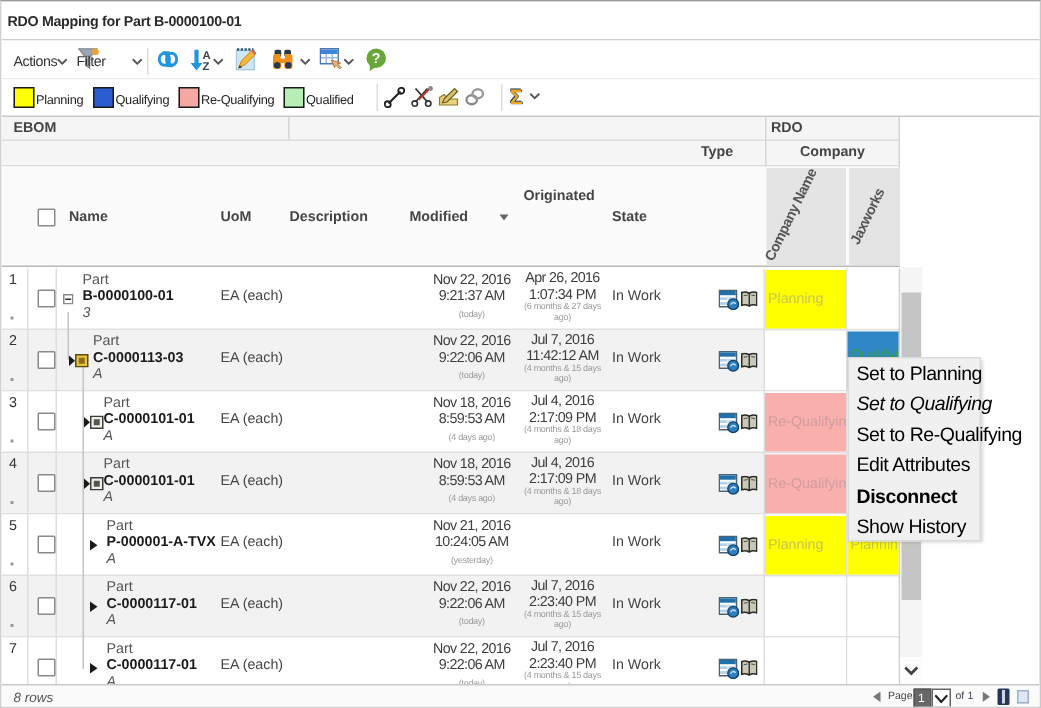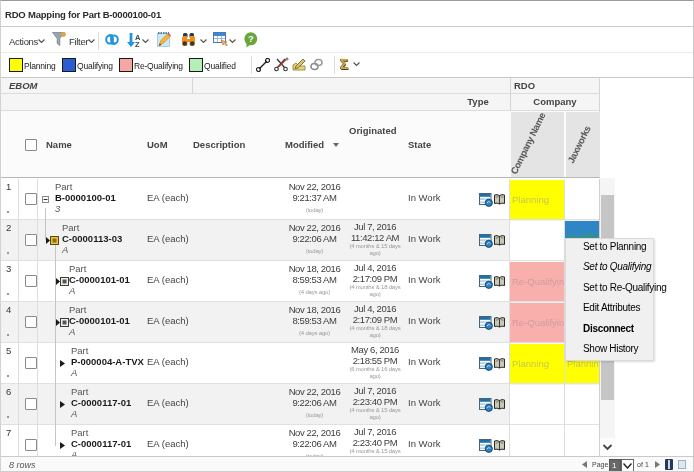--- a/index.html
+++ b/index.html
@@ -44,39 +44,39 @@
 .vline { width:1px; background:#c9c9c9; }
 .colline { width:1px; background:#dedede; }
 
 .sbtrack { left:599px; top:177px; width:15px; height:278px; background:#f5f5f5; }
 .sbthumb { left:600px; top:194px; width:13px; height:205px; background:#c5c5c5; }
 
 .footer { left:0; top:455px; width:694px; height:17px; background:#fafafa; border-top:1px solid #c9c9c9; }
 .ftext { font-size:9px; color:#555; }
 
 .menu { left:564px; top:237px; width:89px; height:123px; background:#f0f0f0; border:1px solid #dadada; box-shadow:1px 1px 2px rgba(0,0,0,0.15); z-index:50; }
-.mitem { position:absolute; left:17px; font-size:10px; letter-spacing:-0.3px; color:#000; white-space:nowrap; }
+.mitem { position:absolute; left:5px; font-size:13px; letter-spacing:-0.3px; color:#000; white-space:nowrap; }
 </style>
 </head>
 <body>
 <div class="page">
 
   <div class="abs titlebar"></div>
   <div class="abs title">RDO Mapping for Part B-0000100-01</div>
 
   <div class="abs toolbar"></div>
   <div class="abs tbtext" style="left:8px;">Actions</div>
   <svg class="abs" style="left:37px; top:38px;" width="7" height="5">
       <polyline points="0.5,0.5 3.5,3.5 6.5,0.5" fill="none" stroke="#555" stroke-width="1.2"></polyline>
     </svg>
   <svg class="abs" style="left:51px; top:30px;" width="15" height="17">
     <polygon points="0.5,1.5 12.5,1.5 7.8,7.5 7.8,14.5 5.2,12.5 5.2,7.5" fill="#9aa5ad" stroke="#7a858d" stroke-width="0.8"></polygon>
     <circle cx="11.5" cy="3.5" r="2.4" fill="#e8a33d"></circle>
   </svg>
-  <div class="abs tbtext" style="left:68px;">Filter</div>
+  <div class="abs tbtext" style="left:50px;">Filter</div>
   <svg class="abs" style="left:87px; top:38px;" width="7" height="5">
       <polyline points="0.5,0.5 3.5,3.5 6.5,0.5" fill="none" stroke="#555" stroke-width="1.2"></polyline>
     </svg>
   <div class="abs vsep" style="left:97px; top:31px; height:18px;"></div>
 
   <svg class="abs" style="left:104px; top:33px;" width="14" height="11" viewBox="0 0 14 11">
     <ellipse cx="4.6" cy="5.5" rx="3.4" ry="4" fill="none" stroke="#2196dc" stroke-width="2"></ellipse>
     <ellipse cx="9.4" cy="5.5" rx="3.4" ry="4" fill="none" stroke="#2196dc" stroke-width="2"></ellipse>
     <polygon points="3.4,0 8.4,0.4 5.4,3.8" fill="#2196dc"></polygon>
     <polygon points="10.6,11 5.6,10.6 8.6,7.2" fill="#2196dc"></polygon>
@@ -166,32 +166,32 @@
   </svg>
   <div class="abs vsep" style="left:333px; top:55px; height:18px;"></div>
   <div class="abs" style="left:339px; top:55px; font-size:14px; font-weight:bold; color:#eda722; text-shadow:0 0 1px #26425c, 0.5px 0.5px 0 #26425c, -0.5px -0.5px 0 #26425c;">Σ</div>
   <svg class="abs" style="left:352px; top:61px;" width="7" height="5">
       <polyline points="0.5,0.5 3.5,3.5 6.5,0.5" fill="none" stroke="#555" stroke-width="1.2"></polyline>
     </svg>
 
   <div class="abs hrow1"></div>
   <div class="abs hrow2"></div>
   <div class="abs hrow3"></div>
-  <div class="abs htext" style="left:8px; top:79px;font-style:italic;">EBOM</div>
+  <div class="abs htext" style="left:8px; top:79px;">EBOM</div>
   <div class="abs htext" style="left:513px; top:79px;">RDO</div>
   <div class="abs vline" style="left:191px; top:77px; height:15px; background:#d5d5d5;"></div>
   <div class="abs vline" style="left:509px; top:77px; height:33px; background:#d5d5d5;"></div>
   <div class="abs htext" style="left:447px; top:95px; width:60px; text-align:center;">Type</div>
   <div class="abs htext" style="left:509px; top:95px; width:90px; text-align:center;">Company</div>
 
   <div class="abs cb" style="top:138px;"></div>
   <div class="abs htext" style="left:45px; top:138px;">Name</div>
   <div class="abs htext" style="left:146px; top:138px;">UoM</div>
   <div class="abs htext" style="left:192px; top:138px;">Description</div>
-  <div class="abs htext" style="left:284px; top:138px;">Modified</div>
+  <div class="abs htext" style="left:272px; top:138px;">Modified</div>
   <div class="abs caret" style="left:332px; top:142px; border-top-color:#666;"></div>
   <div class="abs htext" style="left:348px; top:124px;">Originated</div>
   <div class="abs htext" style="left:407px; top:138px;">State</div>
   <div class="abs rotcell" style="left:510px; width:53px;"></div>
   <div class="abs rotcell" style="left:565px; width:34px;"></div>
   <div class="abs rottext" style="left:517px; top:164px;">Company Name</div>
   <div class="abs rottext" style="left:574px; top:153px;">Jaxworks</div>
 
   <div class="abs row odd" style="top:178px;"></div>
   <div class="abs row even" style="top:219px;"></div>
@@ -228,20 +228,21 @@
   <div class="abs rownum" style="top:180px;">1</div>
   <div class="abs" style="left:6px; top:210px; width:2px; height:2px; background:#999;"></div>
   <div class="abs cb" style="top:192px;"></div>
   <svg class="abs" style="left:41px; top:195px;" width="7" height="7">
       <rect x="0.5" y="0.5" width="6" height="6" fill="#fff" stroke="#8a8a8a"></rect>
       <line x1="1.5" y1="3.5" x2="5.5" y2="3.5" stroke="#333" stroke-width="1"></line>
     </svg>
   <div class="abs lbl" style="left:54px; top:180px;">Part<br><span class="id">B-0000100-01</span><br><span class="i">3</span></div>
   <div class="abs cell11" style="left:146px; top:191px;">EA (each)</div>
   <div class="abs datec" style="left:285px; top:180px; width:57px;">Nov 22, 2016<br>9:21:37 AM<br><span class="tiny">(today)</span></div>
+  <div class="abs datec" style="left:344px; top:179px; width:60px;">Apr 26, 2016<br>1:07:34 PM<br><span class="tiny">(6 months &amp; 27 days ago)</span></div>
   <div class="abs cell11" style="left:407px; top:191px;">In Work</div>
   <svg class="abs" style="left:478px; top:192px;" width="14" height="14">
     <rect x="0.5" y="0.5" width="11.5" height="11" fill="#fff" stroke="#47637a"></rect>
     <rect x="1" y="1" width="10.5" height="2.8" fill="#2170a8"></rect>
     <rect x="1" y="5.2" width="10.5" height="1.8" fill="#b2d2e8"></rect>
     <rect x="1" y="8.4" width="10.5" height="1.8" fill="#b2d2e8"></rect>
     <line x1="6.2" y1="4" x2="6.2" y2="11" stroke="#e4eef6" stroke-width="0.8"></line>
     <circle cx="9.8" cy="9.8" r="3.6" fill="#2d7fc1" stroke="#123f63" stroke-width="0.9"></circle>
     <path d="M8.2 10.2 A1.7 1.7 0 0 1 11.4 9.6" fill="none" stroke="#d5e8f5" stroke-width="0.9"></path>
   </svg>
@@ -338,23 +339,23 @@
     <line x1="1.8" y1="3.2" x2="4.4" y2="2.6" stroke="#55554a" stroke-width="0.7"></line>
     <line x1="6.8" y1="2.6" x2="9.4" y2="3.2" stroke="#55554a" stroke-width="0.7"></line>
   </svg>
 
   <div class="abs rownum" style="top:344px;">5</div>
   <div class="abs" style="left:6px; top:374px; width:2px; height:2px; background:#999;"></div>
   <div class="abs cb" style="top:356px;"></div>
   <svg class="abs" style="left:59px; top:358px;" width="6" height="9">
       <polygon points="0,1 5,4.5 0,8" fill="#1a1a1a"></polygon>
     </svg>
-  <div class="abs lbl" style="left:70px; top:344px;">Part<br><span class="id">P-000004-A-TVX</span><br><span class="i">A</span></div>
+  <div class="abs lbl" style="left:70px; top:344px;">Part<br><span class="id">P-000001-A-TVX</span><br><span class="i">A</span></div>
   <div class="abs cell11" style="left:146px; top:355px;">EA (each)</div>
-  <div class="abs datec" style="left:344px; top:343px; width:60px;">May 6, 2016<br>2:18:55 PM<br><span class="tiny">(6 months &amp; 16 days ago)</span></div>
+  <div class="abs datec" style="left:285px; top:344px; width:57px;">Nov 21, 2016<br>10:24:05 AM<br><span class="tiny">(yesterday)</span></div>
   <div class="abs cell11" style="left:407px; top:355px;">In Work</div>
   <svg class="abs" style="left:478px; top:356px;" width="14" height="14">
     <rect x="0.5" y="0.5" width="11.5" height="11" fill="#fff" stroke="#47637a"></rect>
     <rect x="1" y="1" width="10.5" height="2.8" fill="#2170a8"></rect>
     <rect x="1" y="5.2" width="10.5" height="1.8" fill="#b2d2e8"></rect>
     <rect x="1" y="8.4" width="10.5" height="1.8" fill="#b2d2e8"></rect>
     <line x1="6.2" y1="4" x2="6.2" y2="11" stroke="#e4eef6" stroke-width="0.8"></line>
     <circle cx="9.8" cy="9.8" r="3.6" fill="#2d7fc1" stroke="#123f63" stroke-width="0.9"></circle>
     <path d="M8.2 10.2 A1.7 1.7 0 0 1 11.4 9.6" fill="none" stroke="#d5e8f5" stroke-width="0.9"></path>
   </svg>

